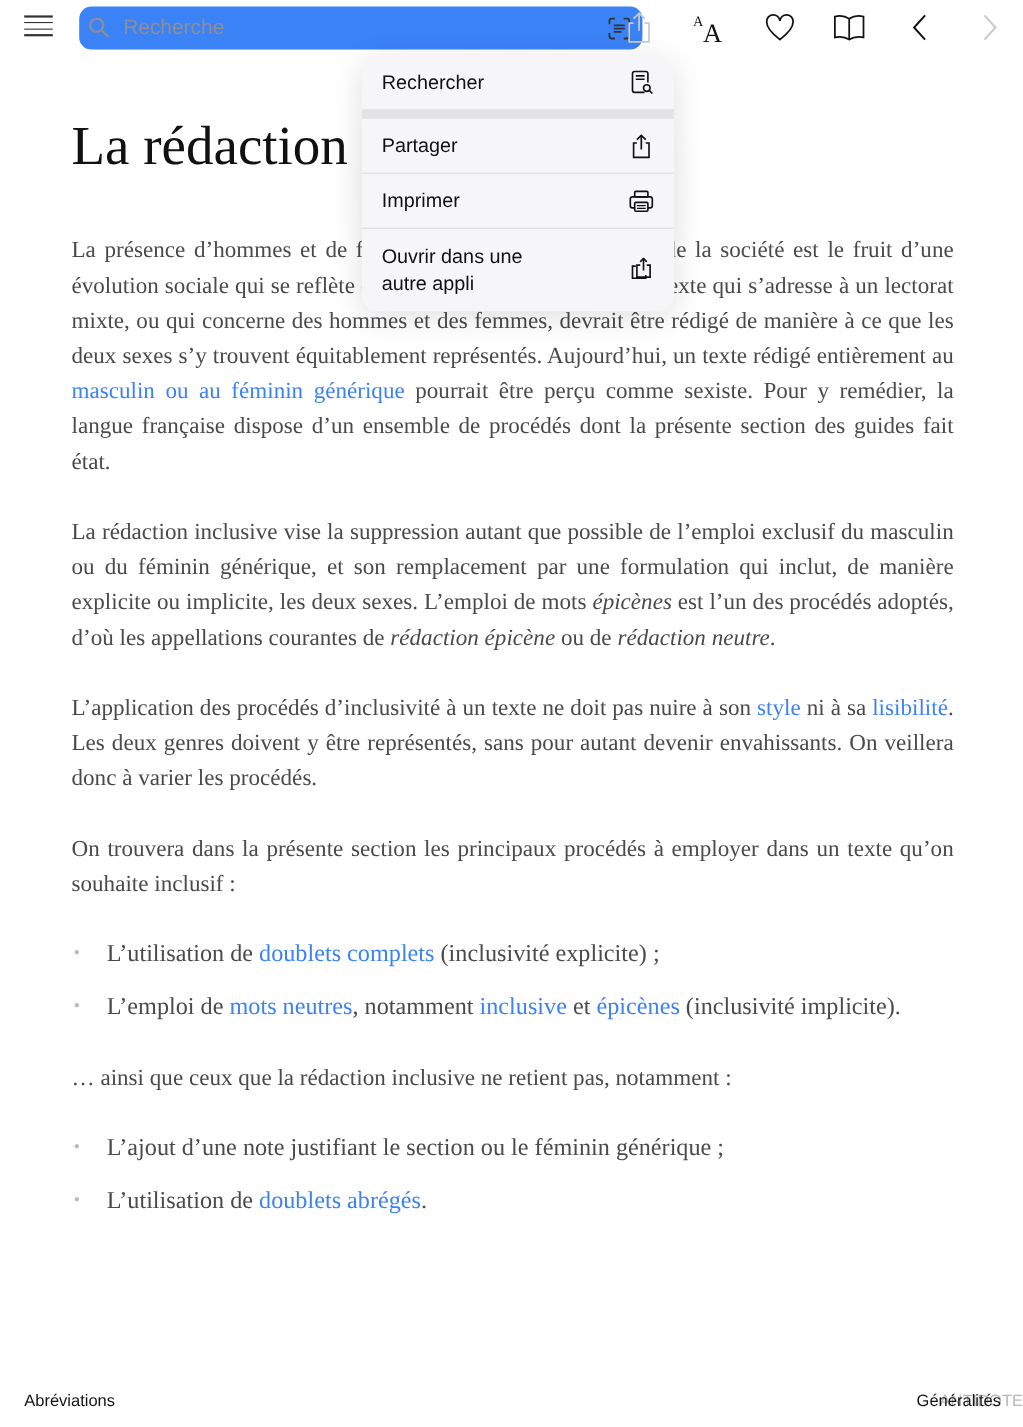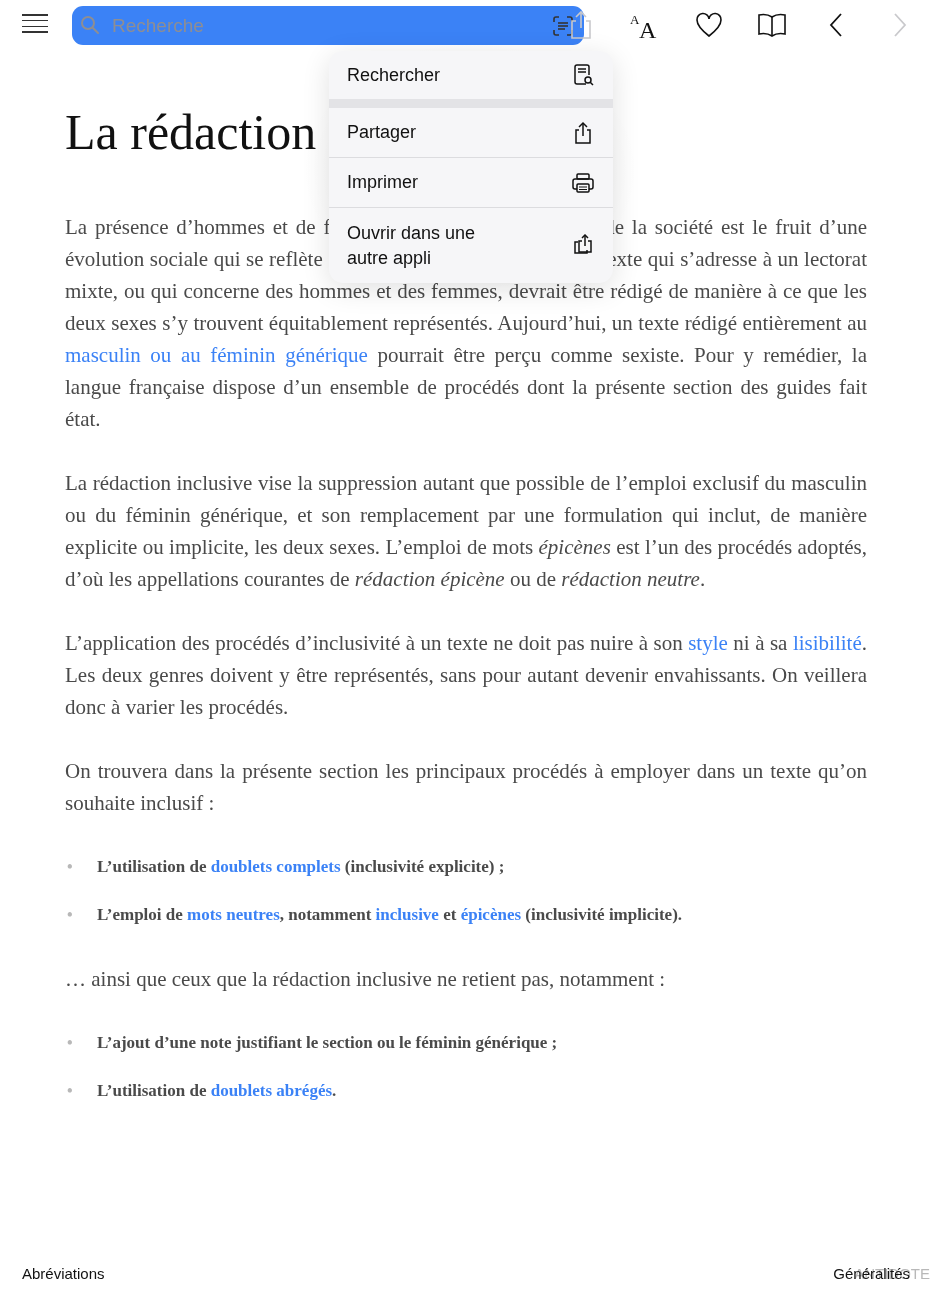--- a/index.html
+++ b/index.html
@@ -30,21 +30,21 @@
   .popup .item.i4 .lbl { width: 160px; }
 
   
   .article { position: absolute; left: 65px; top: 95px; width: 802px; font-family: "Liberation Serif", serif; color: #4a4a4a; }
   .title { font-family: "Liberation Serif", serif; font-size: 50px; font-weight: normal; color: #111; line-height: 70px; margin-top: 2px; }
   .para { font-size: 21px; line-height: 32px; text-align: justify; margin-bottom: 32px; }
   .p1 { margin-top: 44px; }
   a.link { color: #3b82f6; text-decoration: none; cursor: pointer; }
   em { font-style: italic; }
   ul.bullets { list-style: none; margin-bottom: 32px; }
-  ul.bullets li { position: relative; padding-left: 32px; font-size: 17px; line-height: 32px; margin-bottom: 16px; font-weight: bold; }
+  ul.bullets li { position: relative; padding-left: 32px; font-size: 22px; line-height: 32px; margin-bottom: 16px; }
   ul.bullets li::before { content: "•"; position: absolute; left: 2px; top: 0; color: #b8b8b8; font-size: 16px; }
 
   
   .footer { position: absolute; left: 0; top: 1255px; width: 930px; height: 36px; font-family: "Liberation Sans", sans-serif; font-size: 15px; }
   .footer .left { position: absolute; left: 22px; top: 10px; color: #111; cursor: pointer; }
   .footer .center { position: absolute; left: 0; width: 930px; text-align: right; top: 10px; color: #b8b8b8; }
   .footer .right { position: absolute; right: 20px; top: 10px; color: #111; cursor: pointer; }
 </style>
 </head>
 <body>

